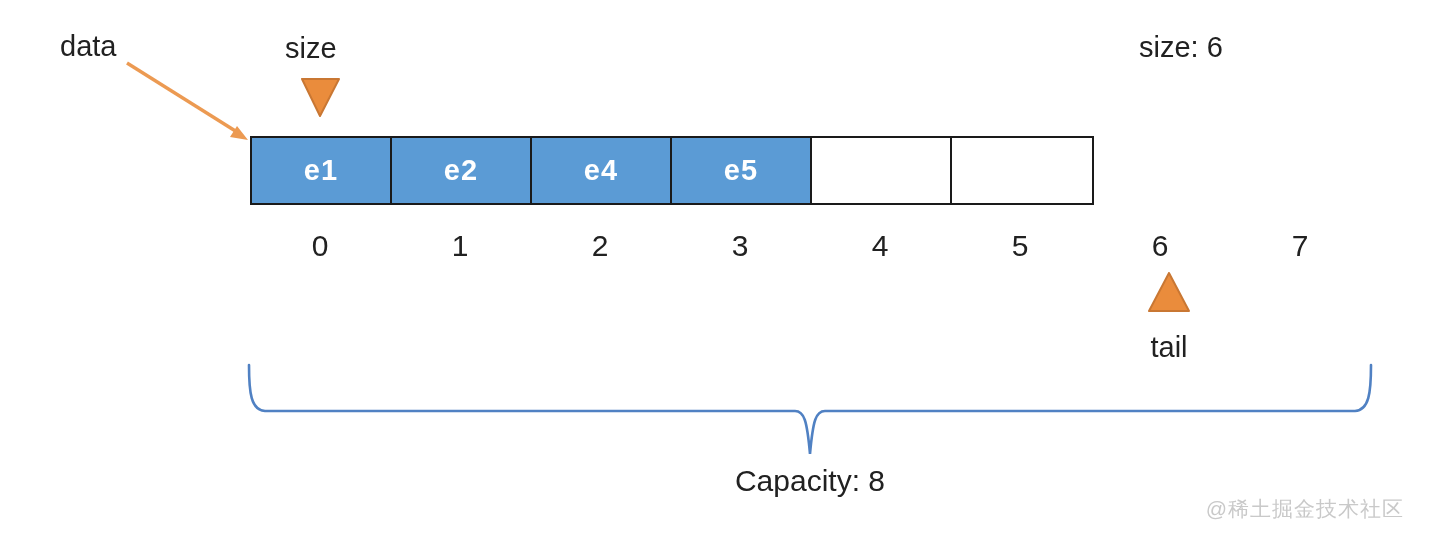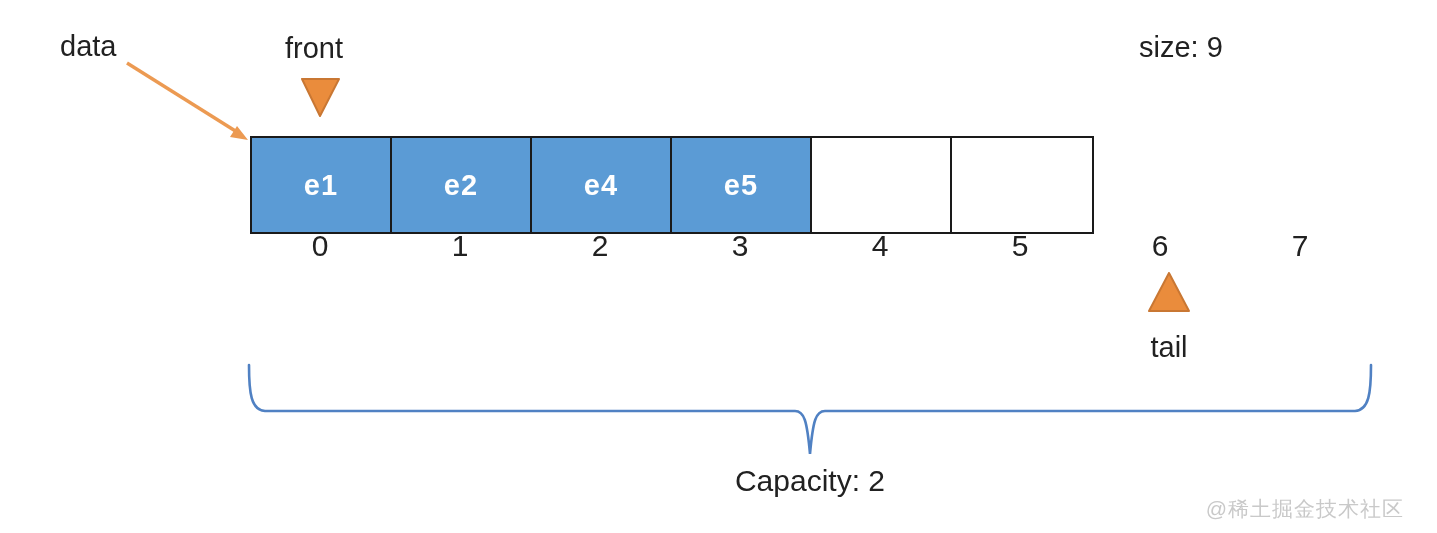--- a/index.html
+++ b/index.html
@@ -50,21 +50,21 @@
   .array {
     position: absolute;
     left: 250px; top: 136px;
     display: flex;
     border: 2px solid var(--cell-border);
     background: #ffffff;
   }
   .cell {
     box-sizing: border-box;
     width: 140px;
-    height: 94px;
+    height: 65px;
     border-right: 2px solid var(--cell-border);
     display: flex;
     align-items: center;
     justify-content: center;
     background: #ffffff;
   }
   .cell:last-child { border-right: none; }
   .cell.filled { background: var(--cell-fill); }
   .cell .val {
     font-size: 29px;
@@ -91,22 +91,22 @@
     color: var(--watermark);
     letter-spacing: 1px;
   }
 </style>
 </head>
 <body>
 
 <div class="canvas">
 
   <div class="label data-label">data</div>
-  <div class="label front-label">front</div>
-  <div class="label size-label">size: 9</div>
+  <div class="label front-label">size</div>
+  <div class="label size-label">size: 6</div>
 
   <svg class="overlay-svg" viewBox="0 0 1437 533">
 
     <g>
       <line class="arrow-line" x1="127" y1="63" x2="237" y2="132"></line>
       <polygon class="arrow-head" points="248,140 230,137 237,126"></polygon>
     </g>
 
     <polygon class="pointer-tri" points="302,79 339,79 320,116"></polygon>
 
@@ -147,16 +147,16 @@
     <div class="index">1</div>
     <div class="index">2</div>
     <div class="index">3</div>
     <div class="index">4</div>
     <div class="index">5</div>
     <div class="index">6</div>
     <div class="index">7</div>
   </div>
 
   <div class="label tail-label">tail</div>
-  <div class="label capacity-label">Capacity: 2</div>
+  <div class="label capacity-label">Capacity: 8</div>
   <div class="watermark">@稀土掘金技术社区</div>
 
 </div>
 
 </body></html>

